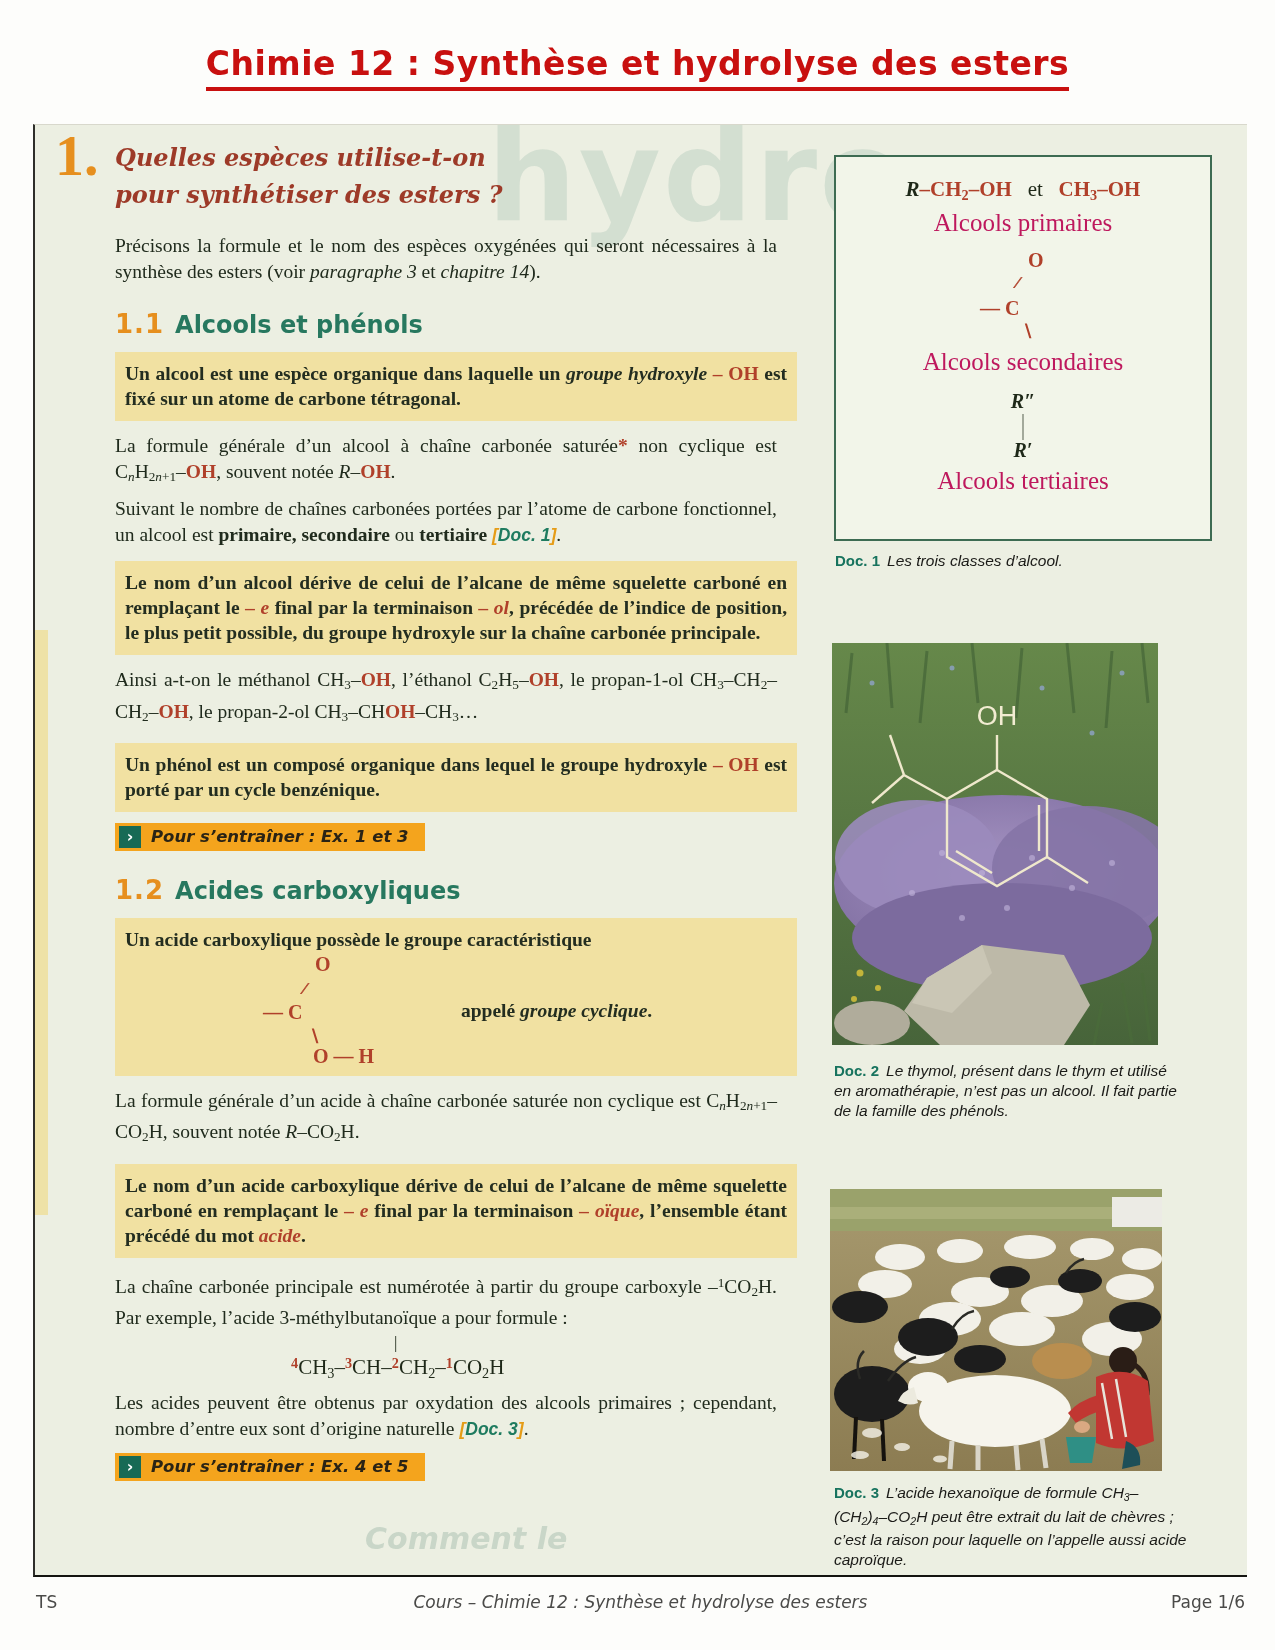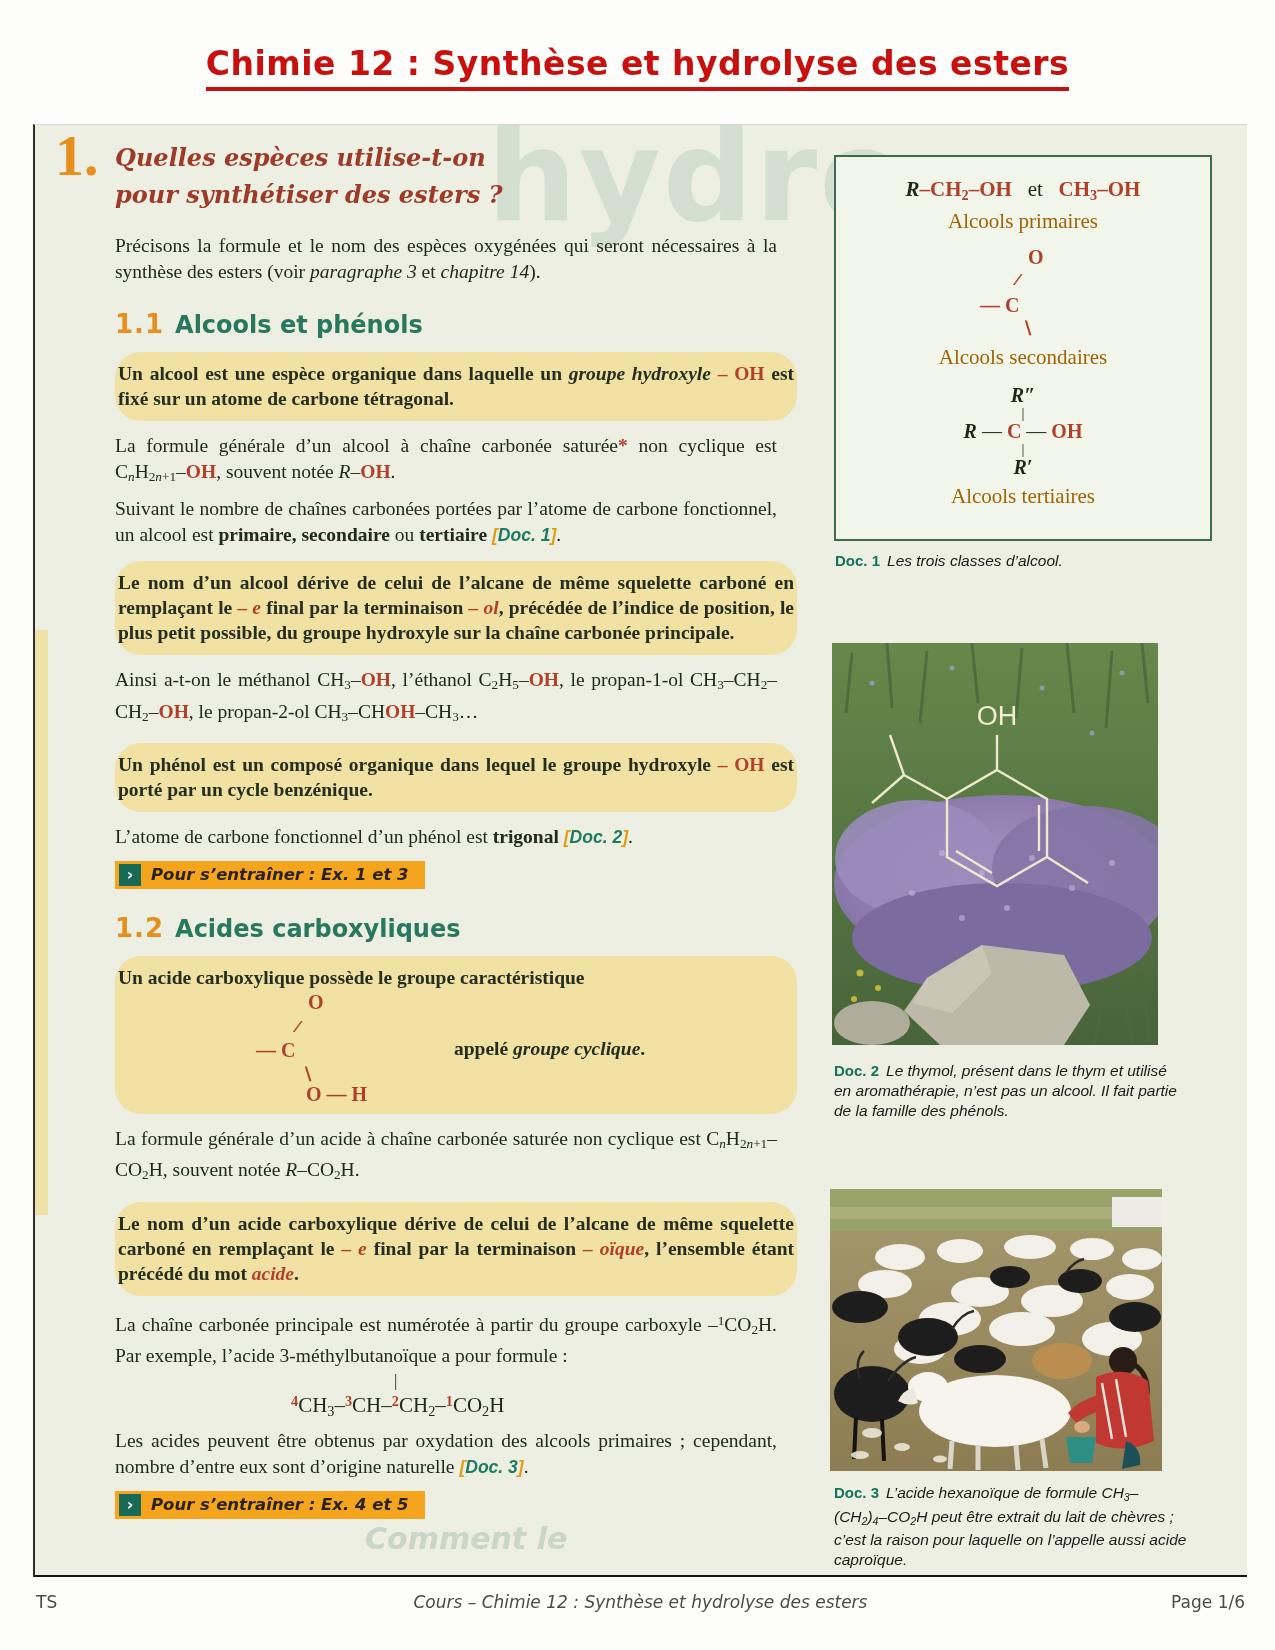--- a/index.html
+++ b/index.html
@@ -24,22 +24,22 @@
   .sec-head{position:relative;padding-top:4px;min-height:82px;}
   .sec-num{position:absolute;left:-60px;top:-8px;font-family:"Liberation Serif",serif;
            font-weight:bold;font-size:58px;color:#e68f1e;line-height:58px;}
   .sec-title{font-family:"DejaVu Serif",serif;font-weight:bold;font-size:24px;line-height:37px;
              color:#9d3a28;font-style:italic;}
   .body{margin:12px 0 0;font-size:19.5px;line-height:26px;color:#202b1d;text-align:justify;
         padding-right:20px;}
   .subhead{margin-top:24px;display:flex;align-items:baseline;gap:11px;}
   .subnum{font-family:"DejaVu Sans",sans-serif;font-weight:bold;font-size:26px;color:#e68f1e;letter-spacing:1px;}
   .sublabel{font-family:"DejaVu Sans",sans-serif;font-weight:bold;font-size:24px;color:#27785f;}
-  .ybox{margin-top:13px;background:#f1e1a2;padding:9px 3px 10px;font-size:19.5px;line-height:25px;
-        color:#232d20;text-align:justify;border-radius:26px;}
+  .ybox{margin-top:13px;background:#f1e1a2;padding:9px 10px 10px;font-size:19.5px;line-height:25px;
+        color:#232d20;text-align:justify;}
   .badge{margin-top:11px;display:inline-flex;align-items:center;background:#f4a41d;
          padding:3px 16px 3px 4px;}
   .badge-chevron{width:22px;height:22px;background:#176a55;color:#fff;text-align:center;
                  font-family:"DejaVu Sans",sans-serif;font-weight:bold;font-size:16px;line-height:21px;
                  margin-right:10px;}
   .badge-text{font-family:"DejaVu Sans",sans-serif;font-weight:bold;font-style:italic;
               font-size:16.5px;color:#2a2315;}
   
   .carb-row{display:flex;align-items:center;margin-top:4px;}
   .struct{position:relative;font-weight:bold;font-size:20px;color:#b0402a;}
@@ -47,21 +47,21 @@
   .struct-carboxyl{width:130px;height:110px;margin-left:138px;}
   .s-o{left:52px;top:-4px;} .s-db{left:40px;top:20px;font-size:17px;letter-spacing:-2px;}
   .s-c{left:0;top:44px;} .s-sb{left:46px;top:68px;font-size:17px;} .s-oh{left:50px;top:88px;}
   .appele{margin-left:68px;font-size:19.5px;color:#232d20;}
   .formula{width:330px;margin:4px auto 0;font-size:21px;line-height:25px;color:#1e2818;text-align:left;}
   .f-r1{padding-left:96px;} .f-r2{padding-left:103px;line-height:16px;font-size:17px;}
   
   .doc1box{position:absolute;left:799px;top:30px;width:374px;height:382px;background:#f2f5e9;
            border:2px solid #3d6b52;text-align:center;}
   .d1-formula{margin-top:20px;font-size:21px;font-weight:normal;color:#1e2818;}
-  .d1-label{margin-top:5px;font-size:21px;color:#a16207;}
+  .d1-label{margin-top:5px;font-size:25px;color:#be185d;}
   .struct-carbonyl{width:86px;height:90px;margin:16px auto 0;text-align:left;}
   .d1-tert{margin-top:14px;font-size:20px;color:#1e2818;}
   .tline{line-height:23px;} .tbond{line-height:13px;font-size:15px;}
   .caption{position:absolute;width:354px;font-family:"Liberation Sans",sans-serif;font-style:italic;
            font-size:15.5px;line-height:20px;color:#1b1b18;}
   .cap-label{font-style:normal;font-weight:bold;color:#17735e;margin-right:7px;font-size:15px;}
   .caption1{left:800px;top:426px;} .caption2{left:799px;top:936px;} .caption3{left:799px;top:1358px;}
   .photo{position:absolute;overflow:hidden;}
   .photo-thyme{left:797px;top:518px;width:326px;height:402px;}
   .photo-goats{left:795px;top:1064px;width:332px;height:282px;}
@@ -116,21 +116,20 @@
 
       <p class="body"><span class="seg">La formule générale d’un alcool à chaîne carbonée saturée</span><span class="seg r">*</span><span class="seg"> non cyclique est C</span><span class="seg sub i">n</span><span class="seg">H</span><span class="seg sub">2</span><span class="seg sub i">n</span><span class="seg sub">+1</span><span class="seg">–</span><span class="seg r">OH</span><span class="seg">, souvent notée </span><span class="seg i">R</span><span class="seg">–</span><span class="seg r">OH</span><span class="seg">.</span></p>
       <p class="body" style="margin-top:6px;"><span class="seg">Suivant le nombre de chaînes carbonées portées par l’atome de carbone fonctionnel, un alcool est </span><span class="seg b">primaire, secondaire</span><span class="seg"> ou </span><span class="seg b">tertiaire</span><span class="seg"> </span><span class="seg brk">[</span><span class="seg dref">Doc. 1</span><span class="seg brk">]</span><span class="seg">.</span></p>
 
       <div class="ybox"><span class="seg b">Le nom d’un alcool dérive de celui de l’alcane de même squelette carboné en remplaçant le </span><span class="seg ri">– e</span><span class="seg b"> final par la terminaison </span><span class="seg ri">– ol</span><span class="seg b">, précédée de l’indice de position, le plus petit possible, du groupe hydroxyle sur la chaîne carbonée principale.</span></div>
 
       <p class="body"><span class="seg">Ainsi a-t-on le méthanol CH</span><span class="seg sub">3</span><span class="seg">–</span><span class="seg r">OH</span><span class="seg">, l’éthanol C</span><span class="seg sub">2</span><span class="seg">H</span><span class="seg sub">5</span><span class="seg">–</span><span class="seg r">OH</span><span class="seg">, le propan-1-ol CH</span><span class="seg sub">3</span><span class="seg">–CH</span><span class="seg sub">2</span><span class="seg">–CH</span><span class="seg sub">2</span><span class="seg">–</span><span class="seg r">OH</span><span class="seg">, le propan-2-ol CH</span><span class="seg sub">3</span><span class="seg">–CH</span><span class="seg r">OH</span><span class="seg">–CH</span><span class="seg sub">3</span><span class="seg">…</span></p>
 
       <div class="ybox"><span class="seg b">Un phénol est un composé organique dans lequel le groupe hydroxyle </span><span class="seg r">– OH</span><span class="seg b"> est porté par un cycle benzénique.</span></div>
 
-      <p class="body"><span class="seg">L’atome de carbone fonctionnel d’un phénol est </span><span class="seg b">trigonal</span><span class="seg"> </span><span class="seg brk">[</span><span class="seg dref">Doc. 2</span><span class="seg brk">]</span><span class="seg">.</span></p>
 
       <div class="badge">
         <span class="badge-chevron">›</span>
         <span class="badge-text">Pour s’entraîner : Ex. 1 et 3</span>
       </div>
 
       <div class="subhead">
         <span class="subnum">1.2</span>
         <span class="sublabel">Acides carboxyliques</span>
       </div>
@@ -174,21 +173,20 @@
       <div class="struct struct-carbonyl">
         <span class="s-o" style="left:48px;">O</span>
         <span class="s-db" style="left:36px;">∕∕</span>
         <span class="s-c">— C</span>
         <span class="s-sb" style="left:42px;">∖</span>
       </div>
       <div class="d1-label">Alcools secondaires</div>
       <div class="d1-tert">
         <div class="tline"><span class="seg b i">R″</span></div>
         <div class="tbond"><span class="seg">|</span></div>
-        <div class="tline"><span class="seg b i">R</span><span class="seg"> — </span><span class="seg r">C</span><span class="seg"> — </span><span class="seg r">OH</span></div>
         <div class="tbond"><span class="seg">|</span></div>
         <div class="tline"><span class="seg b i">R′</span></div>
       </div>
       <div class="d1-label">Alcools tertiaires</div>
     </div>
 
     <div class="caption caption1">
       <span class="cap-label">Doc. 1</span><span>Les trois classes d’alcool.</span>
     </div>
 

